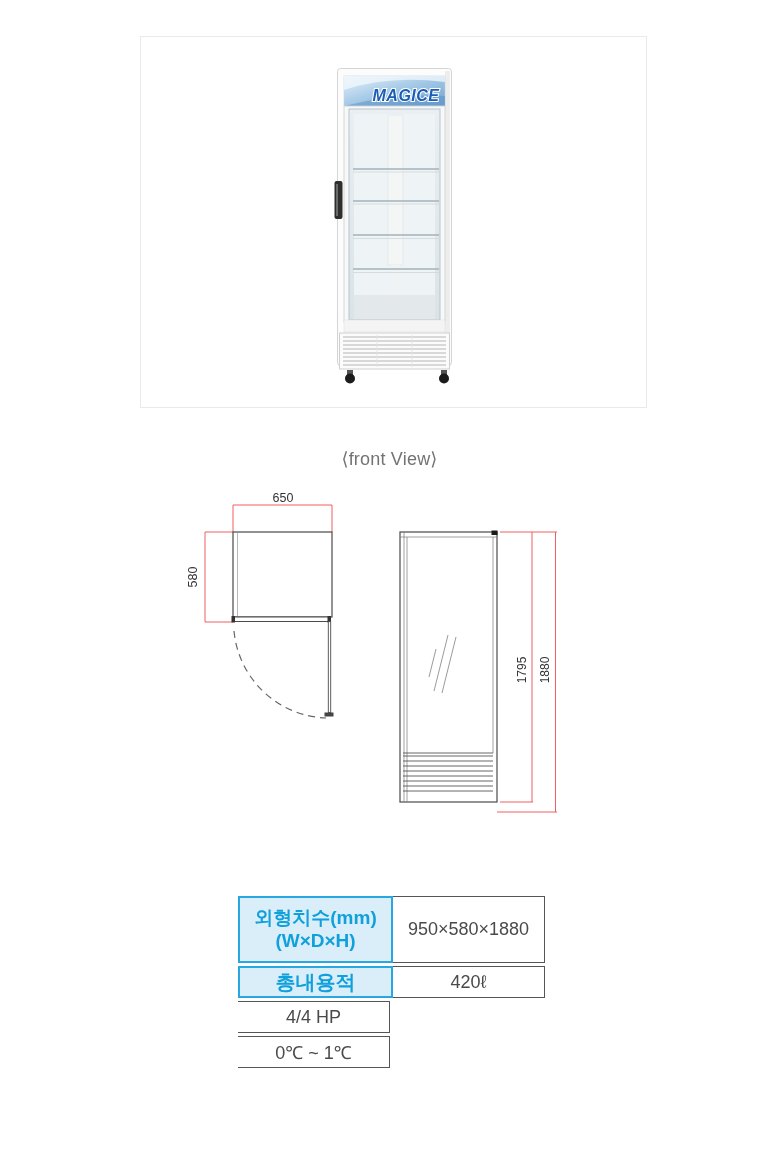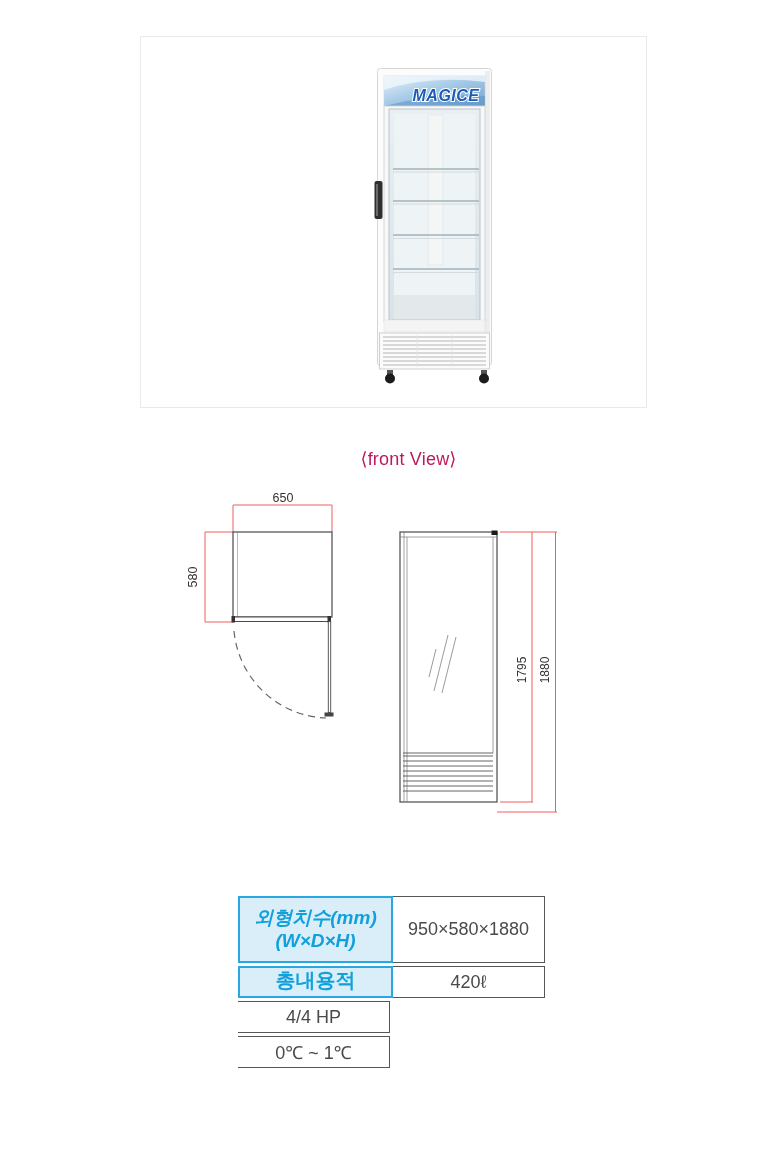--- a/index.html
+++ b/index.html
@@ -2,45 +2,45 @@
 <html><head>
 <meta charset="utf-8">
 <style>
   html,body{margin:0;padding:0;background:#ffffff;}
   .page{
     position:relative;width:780px;height:1165px;background:#ffffff;overflow:hidden;
     font-family:"Liberation Sans", sans-serif;
   }
   .product-box{
     position:absolute;left:140px;top:36px;width:507px;height:372px;
-    background:#ffffff;border:1px solid #eaeaea;box-sizing:border-box;padding-left:40px;
+    background:#ffffff;border:1px solid #eaeaea;box-sizing:border-box;
   }
   .section-heading{
-    position:absolute;left:155px;width:507px;text-align:center;
-    color:#be185d;font-size:18px;letter-spacing:.2px;
+    position:absolute;left:136px;width:507px;text-align:center;
+    color:#737373;font-size:18px;letter-spacing:.2px;
   }
   .heading-front{top:448px;}
   .heading-detail{top:855px;}
   .drawings{position:absolute;left:180px;top:485px;width:400px;height:350px;}
   
   .spec-table{position:absolute;left:238px;top:896px;width:307px;}
   .spec-row{display:flex;margin-bottom:3px;}
   .spec-label{
     box-sizing:border-box;width:155px;background:#d9eef9;border:2.5px solid #29a7e0;
     display:flex;flex-direction:column;align-items:center;justify-content:center;
     color:#10a0dc;font-weight:bold;font-size:20px;line-height:1.2;
   }
   .spec-value{
     box-sizing:border-box;width:152px;background:#ffffff;border:1.4px solid #565656;border-left:none;
     display:flex;align-items:center;justify-content:center;
     color:#4a4a4a;font-size:18px;
   }
-  .row-tall .spec-label{height:67px;font-size:19px;font-style:italic;}
+  .row-tall .spec-label{height:67px;font-size:19px;}
   .row-tall .spec-value{height:67px;}
-  .row-std .spec-label{height:32px;font-family:Liberation Mono, monospace;}
+  .row-std .spec-label{height:32px;}
   .row-std .spec-value{height:32px;}
   .dim-text{font-size:12.5px;fill:#333333;font-family:"Liberation Sans",sans-serif;}
   .dim-text-v{font-size:12px;fill:#333333;font-family:"Liberation Sans",sans-serif;}
 </style>
 </head>
 <body>
 
 <div class="page">
 
   <div class="product-box">

